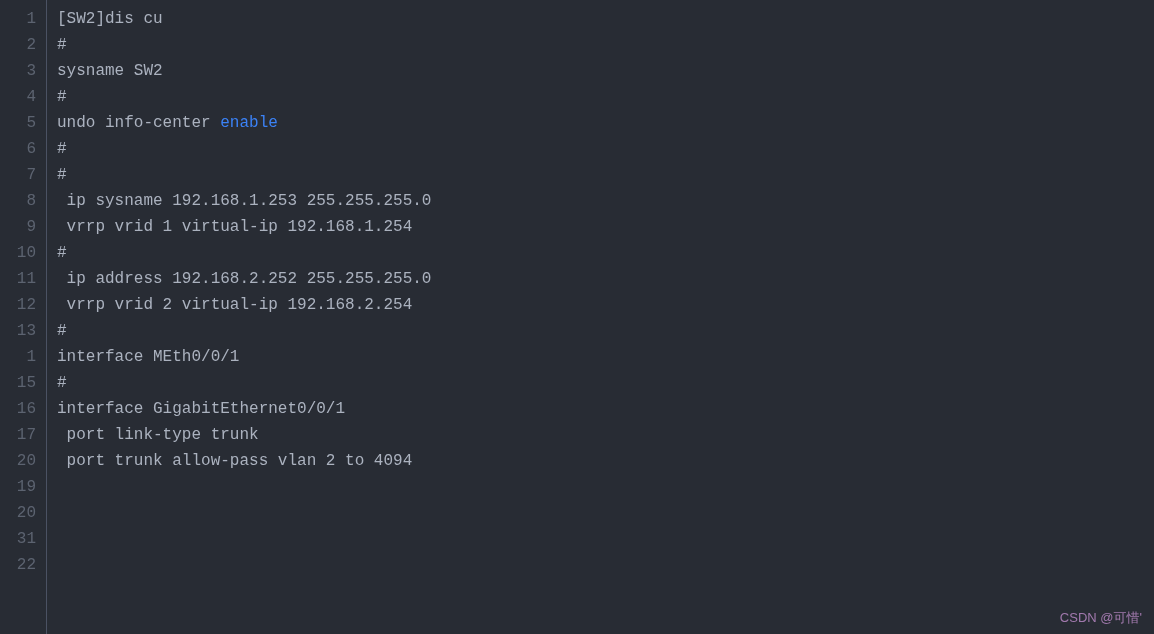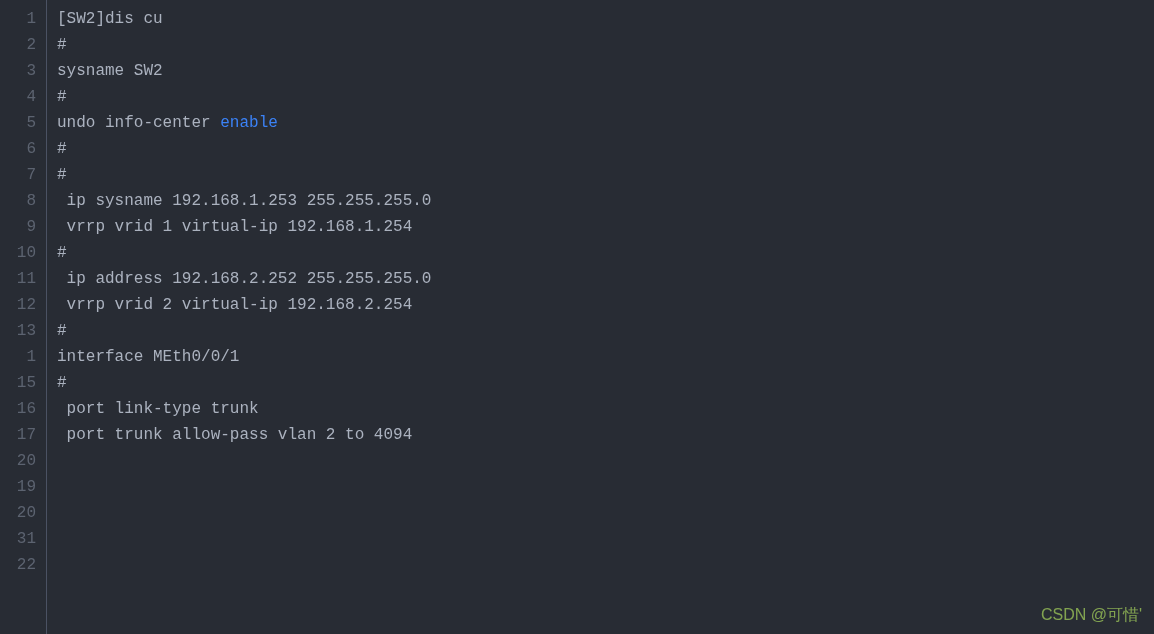--- a/index.html
+++ b/index.html
@@ -41,22 +41,22 @@
     display: block;
     height: 26px;
     white-space: pre;
     color: #abb2bf;
   }
   .kw { color: #3b82f6; }
   .watermark {
     position: absolute;
     right: 12px;
     bottom: 6px;
-    color: #bef264;
-    font-size: 16px;
+    color: #f0abfc;
+    font-size: 13px;
     opacity: 0.6;
     font-family: Arial, sans-serif;
   }
 </style>
 </head>
 <body>
 
 <div class="editor">
   <div class="gutter">
       <span class="ln">1</span>
@@ -91,19 +91,20 @@
       <span class="line"><span>#</span></span>
       <span class="line"><span>#</span></span>
       <span class="line"><span> ip sysname 192.168.1.253 255.255.255.0</span></span>
       <span class="line"><span> vrrp vrid 1 virtual-ip 192.168.1.254</span></span>
       <span class="line"><span>#</span></span>
       <span class="line"><span> ip address 192.168.2.252 255.255.255.0</span></span>
       <span class="line"><span> vrrp vrid 2 virtual-ip 192.168.2.254</span></span>
       <span class="line"><span>#</span></span>
       <span class="line"><span>interface MEth0/0/1</span></span>
       <span class="line"><span>#</span></span>
+      <span class="line"><span>interface GigabitEthernet0/0/1</span></span>
       <span class="line"><span> port link-type trunk</span></span>
       <span class="line"><span> port trunk allow-pass vlan 2 to 4094</span></span>
       <span class="line"><span></span></span>
     </div>
 </div>
 
 <div class="watermark">CSDN @可惜'</div>
 
 </body></html>

